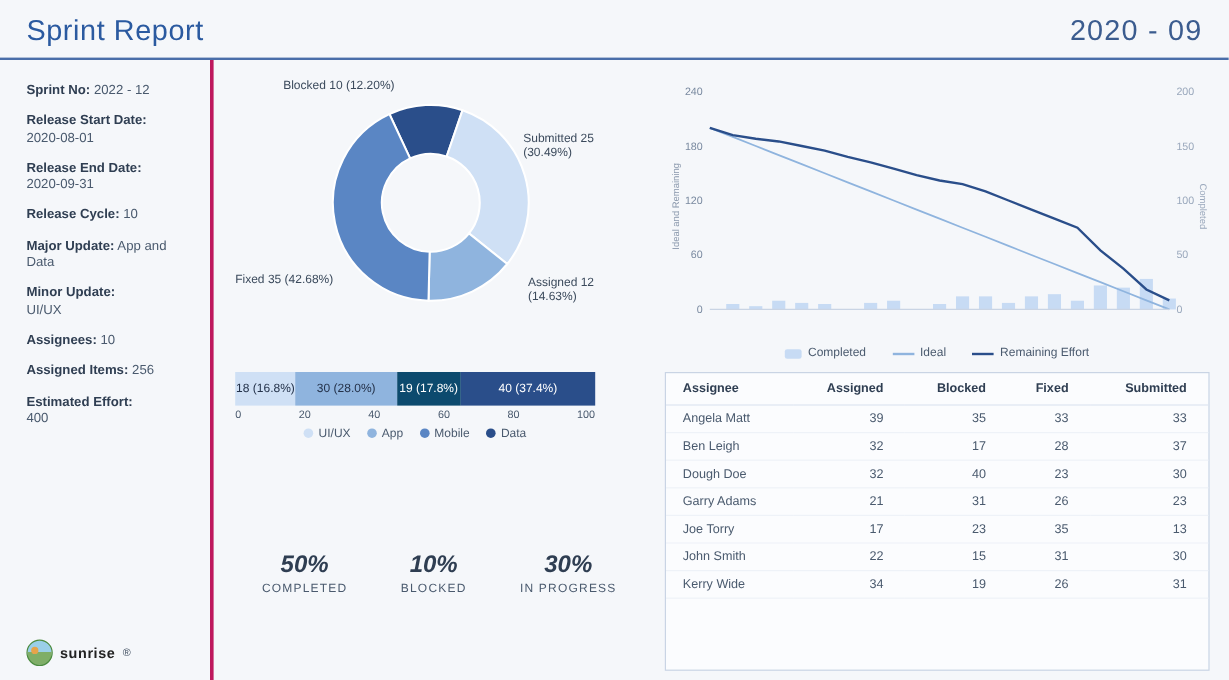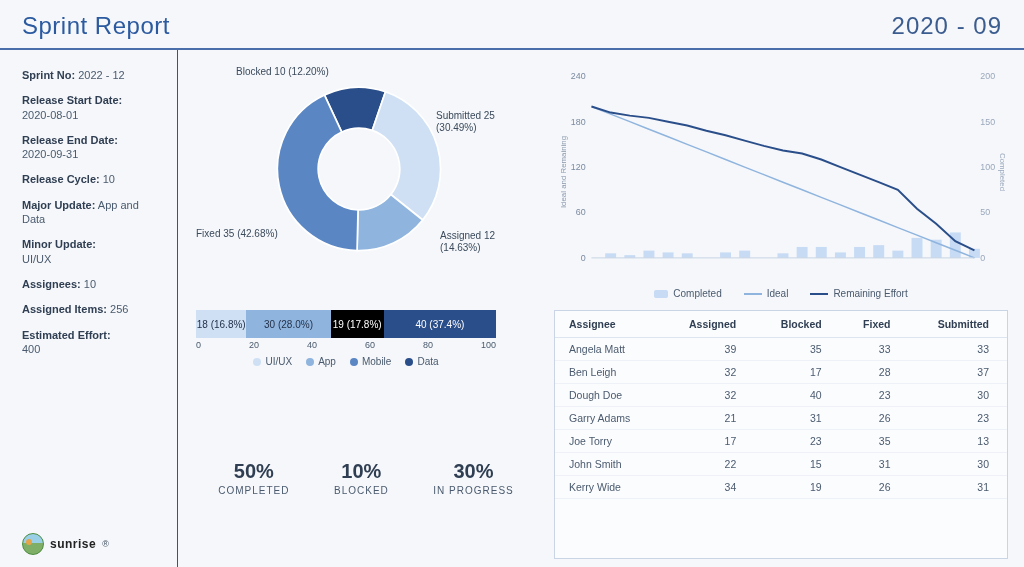--- a/index.html
+++ b/index.html
@@ -19,21 +19,21 @@
     border-bottom: 2px solid #4a6ea9;
   }
   .header h1 { font-size: 24px; font-weight: 400; color: #2b5aa0; letter-spacing: 0.5px; }
   .header .period { font-size: 24px; color: #3b5c8f; font-weight: 400; letter-spacing: 1px; }
   .body {
     display: flex;
     height: calc(100% - 50px);
   }
   .sidebar {
     width: 178px;
-    border-right: 1px solid #be185d;
+    border-right: 3px solid #be185d;
     padding: 18px 14px 12px 22px;
     display: flex;
     flex-direction: column;
     justify-content: space-between;
   }
   .meta-block { font-size: 11px; line-height: 1.3; }
   .meta-item { margin-bottom: 11px; }
   .meta-item .lbl { font-weight: 600; color: #2f3e52; }
   .meta-item .val { color: #4a5a6e; }
   .logo-row { display: flex; align-items: center; gap: 6px; }
@@ -68,21 +68,21 @@
 
   .stacked-area { grid-column: 1; position: relative; }
   .stacked-bar { display:flex; width:300px; height:28px; font-size:10px; color:#24324a; }
   .stacked-seg { display:flex; align-items:center; justify-content:center; white-space:nowrap; }
   .axis-row { display:flex; width:300px; justify-content:space-between; font-size:9px; color:#4a5a6e; margin-top:2px;}
   .stacked-legend { display:flex; gap:14px; justify-content:center; width:300px; font-size:10px; margin-top:6px; color:#4a5a6e;}
   .dot { width:8px; height:8px; border-radius:50%; display:inline-block; margin-right:4px; vertical-align:middle;}
 
   .stats-row { grid-column: 1; display:flex; justify-content:space-around; align-items:center; }
   .stat { text-align:center; }
-  .stat .pct { font-size:20px; font-weight:700; color:#2f3e52; }
+  .stat .pct { font-size:20px; font-weight:700; color:#2f3e52;font-style:italic; }
   .stat .lbl { font-size:10px; letter-spacing:1px; color:#4a5a6e; margin-top:2px;}
 
   .table-area { grid-column: 2; grid-row: 2 / span 2; border:1px solid #c9d4e4; background:#fbfcfe; font-size:10.5px;}
   .table-area table { width:100%; border-collapse:collapse; }
   .table-area th { text-align:left; padding:7px 10px; color:#2f3e52; font-weight:700; border-bottom:1px solid #dde5f0;}
   .table-area th.num, .table-area td.num { text-align:right; padding-right:18px; }
   .table-area td { padding:5px 10px; color:#4a5a6e; border-bottom:1px solid #eef2f8; }
   .table-area th:first-child, .table-area td:first-child { padding-left:14px; }
 </style>
 </head>
@@ -186,21 +186,21 @@
             <i class="line-sw" style="background:#2a4e8a"></i>
             <span>Remaining Effort</span>
           </span>
       </div>
     </div>
 
     <div class="stacked-area">
       <div class="stacked-bar">
           <div class="stacked-seg" style="background: rgb(207, 224, 245); width: 16.8224%; color: rgb(36, 50, 74);">18 (16.8%)</div>
           <div class="stacked-seg" style="background: rgb(143, 180, 222); width: 28.0374%; color: rgb(36, 50, 74);">30 (28.0%)</div>
-          <div class="stacked-seg" style="background: #000000; width: 17.757%; color: rgb(255, 255, 255);">19 (17.8%)</div>
+          <div class="stacked-seg" style="background: #0c4a6e; width: 17.757%; color: rgb(255, 255, 255);">19 (17.8%)</div>
           <div class="stacked-seg" style="background: rgb(42, 78, 138); width: 37.3832%; color: rgb(255, 255, 255);">40 (37.4%)</div>
         </div>
       <div class="axis-row">
           <span>0</span>
           <span>20</span>
           <span>40</span>
           <span>60</span>
           <span>80</span>
           <span>100</span>
         </div>

